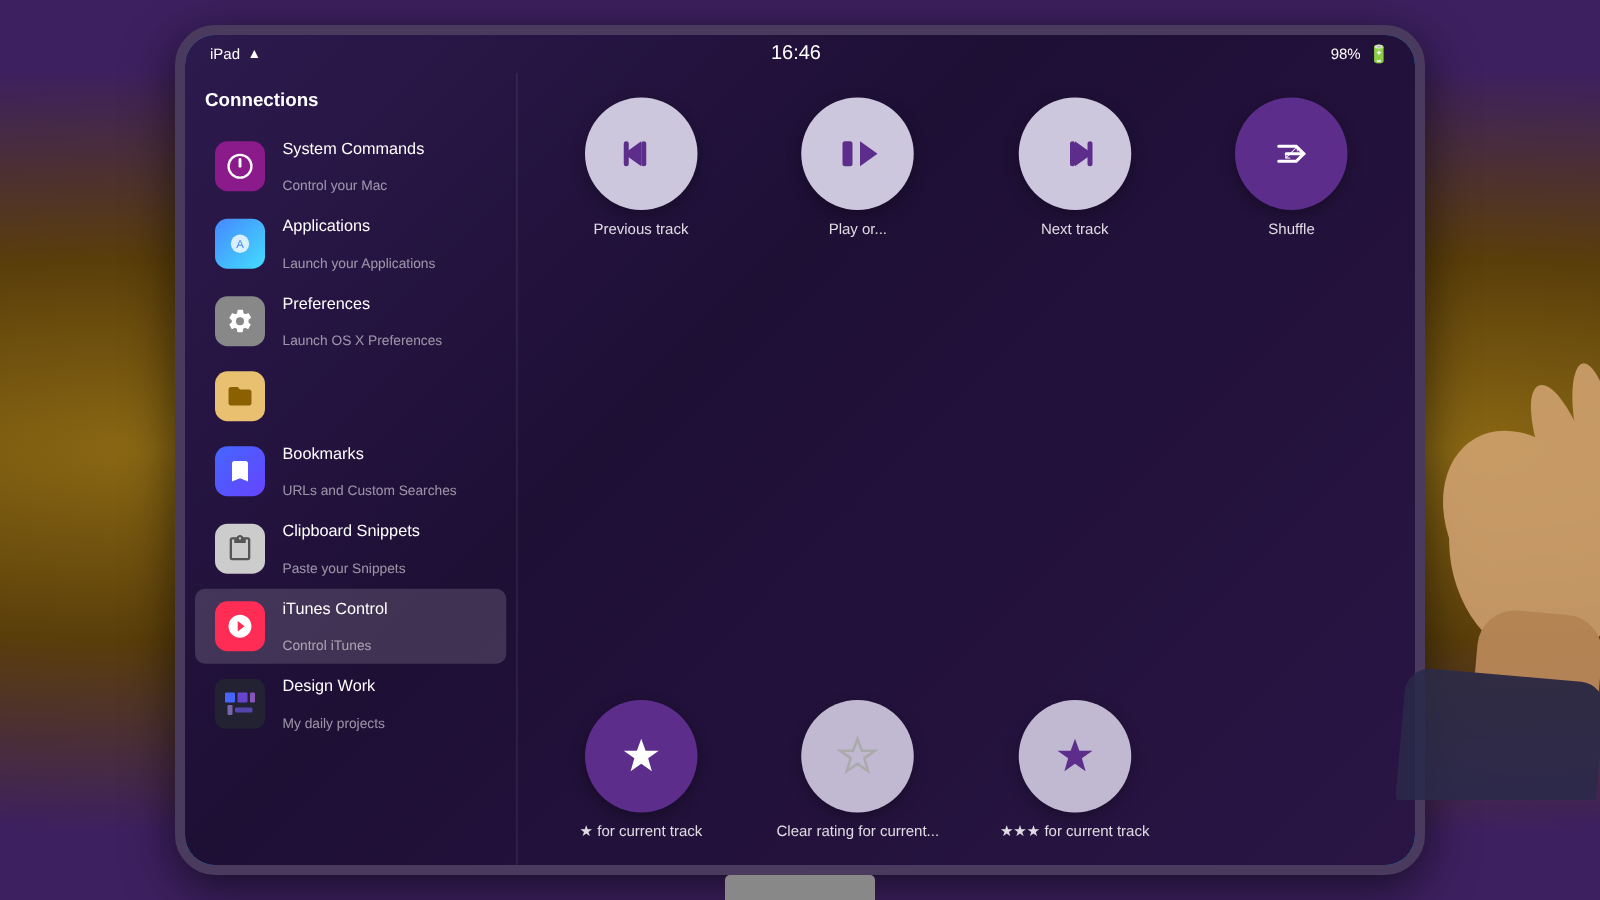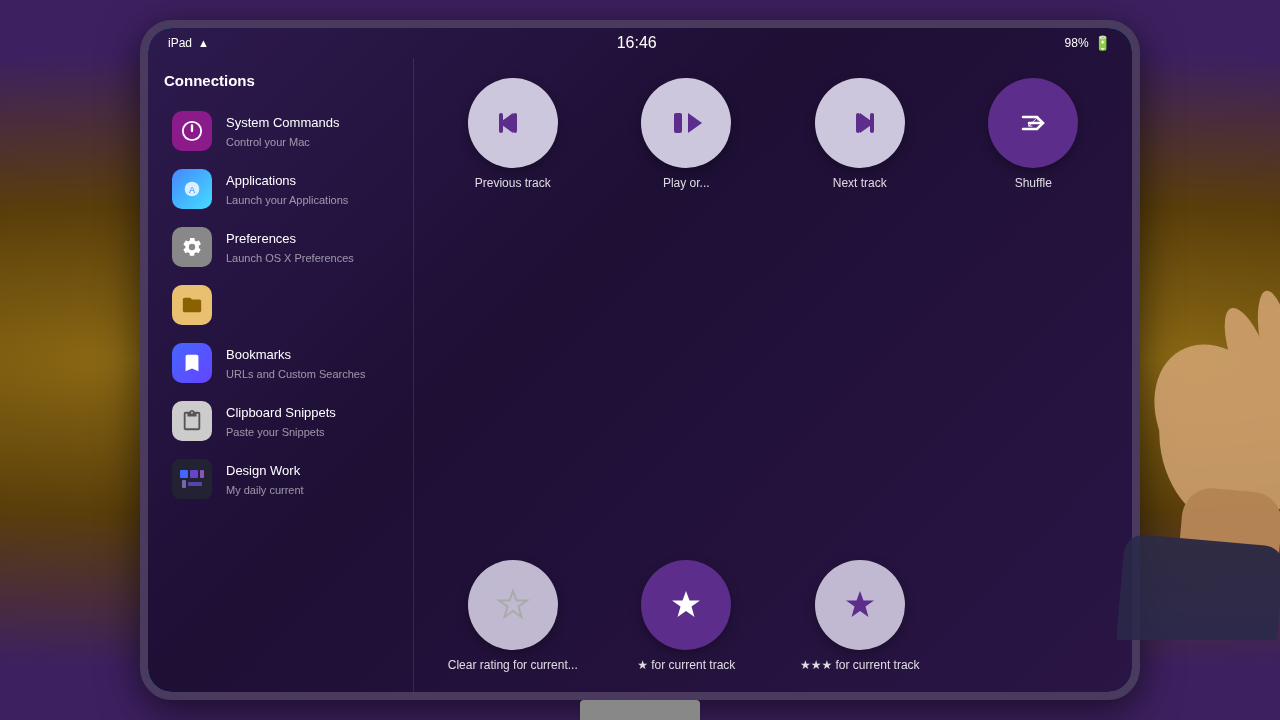--- a/index.html
+++ b/index.html
@@ -117,21 +117,21 @@
 
     .sidebar-text {}
     .sidebar-title {
       color: white;
       font-size: 13px;
       font-weight: 500;
     }
     .sidebar-subtitle {
       color: rgba(255,255,255,0.55);
       font-size: 11px;
-      margin-top: 6px;
+      margin-top: 17px;
     }
 
     
     .content-area {
       flex: 1;
       padding: 20px;
       display: flex;
       flex-direction: column;
       gap: 20px;
       position: relative;
@@ -320,36 +320,47 @@
             <svg width="22" height="22" viewBox="0 0 24 24" fill="#555">
                 <path d="M19 2h-4.18C14.4.84 13.3 0 12 0c-1.3 0-2.4.84-2.82 2H5c-1.1 0-2 .9-2 2v16c0 1.1.9 2 2 2h14c1.1 0 2-.9 2-2V4c0-1.1-.9-2-2-2zm-7 0c.55 0 1 .45 1 1s-.45 1-1 1-1-.45-1-1 .45-1 1-1zm7 18H5V4h2v3h10V4h2v16z"></path>
               </svg>
           </div>
           <div class="sidebar-text">
             <div class="sidebar-title">Clipboard Snippets</div>
             <div class="sidebar-subtitle">Paste your Snippets</div>
           </div>
         </div>
 
+        <div class="sidebar-item active">
+          <div class="sidebar-icon icon-itunes" style="background:#ff2d55;">
+            <svg width="22" height="22" viewBox="0 0 24 24" fill="white">
+                <path d="M12 2C6.48 2 2 6.48 2 12s4.48 10 10 10 10-4.48 10-10S17.52 2 12 2zm-2 14.5v-9l6 4.5-6 4.5z"></path>
+              </svg>
+          </div>
+          <div class="sidebar-text">
+            <div class="sidebar-title">iTunes Control</div>
+            <div class="sidebar-subtitle">Control iTunes</div>
+          </div>
+        </div>
 
         <div class="sidebar-item">
           <div class="sidebar-icon icon-design" style="background:#223; display:flex; flex-direction:column; gap:2px; padding:6px; border-radius:8px;">
             <div style="display:flex;gap:2px;">
               <div style="width:8px;height:8px;background:#4466ff;border-radius:1px;"></div>
               <div style="width:8px;height:8px;background:#6644cc;border-radius:1px;"></div>
               <div style="width:4px;height:8px;background:#8855bb;border-radius:1px;"></div>
             </div>
             <div style="display:flex;gap:2px;">
               <div style="width:4px;height:8px;background:#7766aa;border-radius:1px;"></div>
               <div style="width:14px;height:4px;background:#5544aa;border-radius:1px;margin-top:2px;"></div>
             </div>
           </div>
           <div class="sidebar-text">
             <div class="sidebar-title">Design Work</div>
-            <div class="sidebar-subtitle">My daily current</div>
+            <div class="sidebar-subtitle">My daily projects</div>
           </div>
         </div>
 
       </div>
 
       <div class="content-area">
 
         <div class="content-section">
           <div class="buttons-grid">
 
@@ -397,35 +408,35 @@
             </div>
 
           </div>
         </div>
 
 
         <div class="content-section" style="margin-top: auto;">
           <div class="rating-grid">
 
             <div class="control-btn">
+              <div class="rating-btn-circle active-star">
+                <svg width="44" height="44" viewBox="0 0 44 44">
+                    <polygon points="22,8 25.5,17.5 36,17.5 27.5,23.5 30.5,34 22,28 13.5,34 16.5,23.5 8,17.5 18.5,17.5" fill="white"></polygon>
+                  </svg>
+              </div>
+              <span class="btn-label">★ for current track</span>
+            </div>
+
+            <div class="control-btn">
               <div class="rating-btn-circle">
                 <svg width="44" height="44" viewBox="0 0 44 44">
                     <polygon points="22,8 25.5,17.5 36,17.5 27.5,23.5 30.5,34 22,28 13.5,34 16.5,23.5 8,17.5 18.5,17.5" fill="none" stroke="#aaa" stroke-width="2"></polygon>
                   </svg>
               </div>
               <span class="btn-label">Clear rating for current...</span>
-            </div>
-
-            <div class="control-btn">
-              <div class="rating-btn-circle active-star">
-                <svg width="44" height="44" viewBox="0 0 44 44">
-                    <polygon points="22,8 25.5,17.5 36,17.5 27.5,23.5 30.5,34 22,28 13.5,34 16.5,23.5 8,17.5 18.5,17.5" fill="white"></polygon>
-                  </svg>
-              </div>
-              <span class="btn-label">★ for current track</span>
             </div>
 
             <div class="control-btn">
               <div class="rating-btn-circle">
                 <svg width="44" height="44" viewBox="0 0 44 44">
                     <polygon points="22,8 25.5,17.5 36,17.5 27.5,23.5 30.5,34 22,28 13.5,34 16.5,23.5 8,17.5 18.5,17.5" fill="#5c2d8a"></polygon>
                   </svg>
               </div>
               <span class="btn-label">★★★ for current track</span>
             </div>

